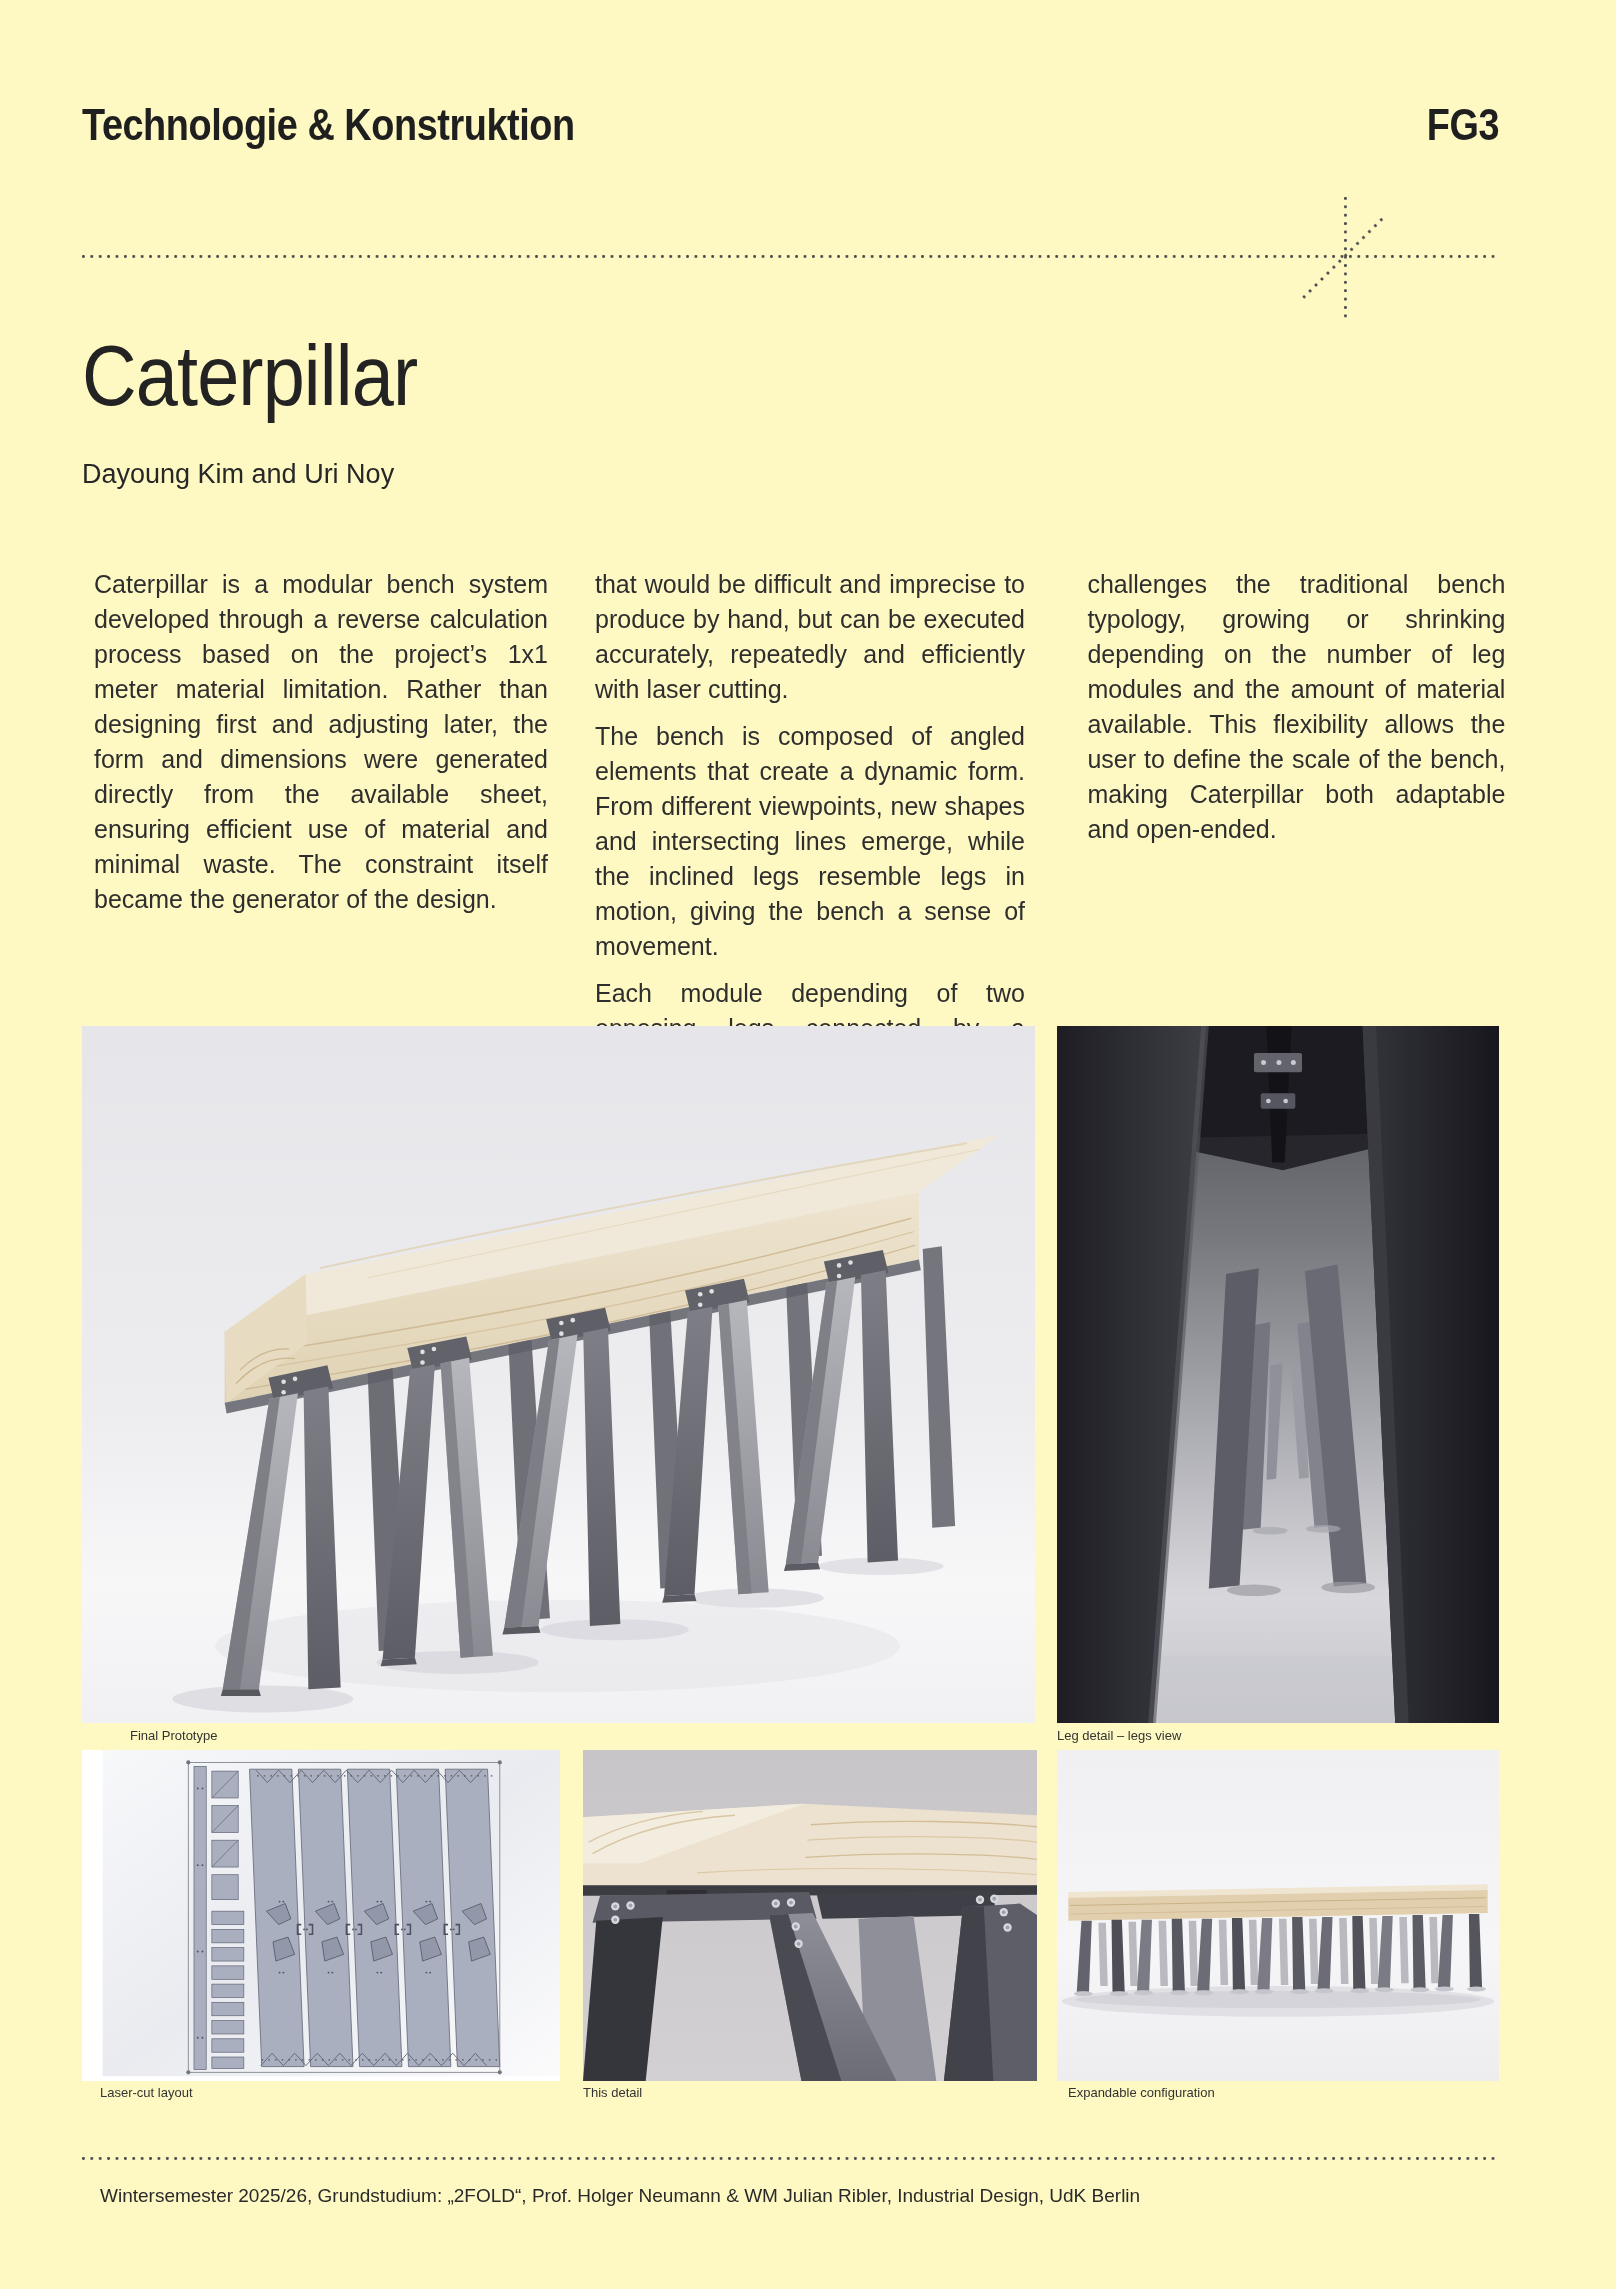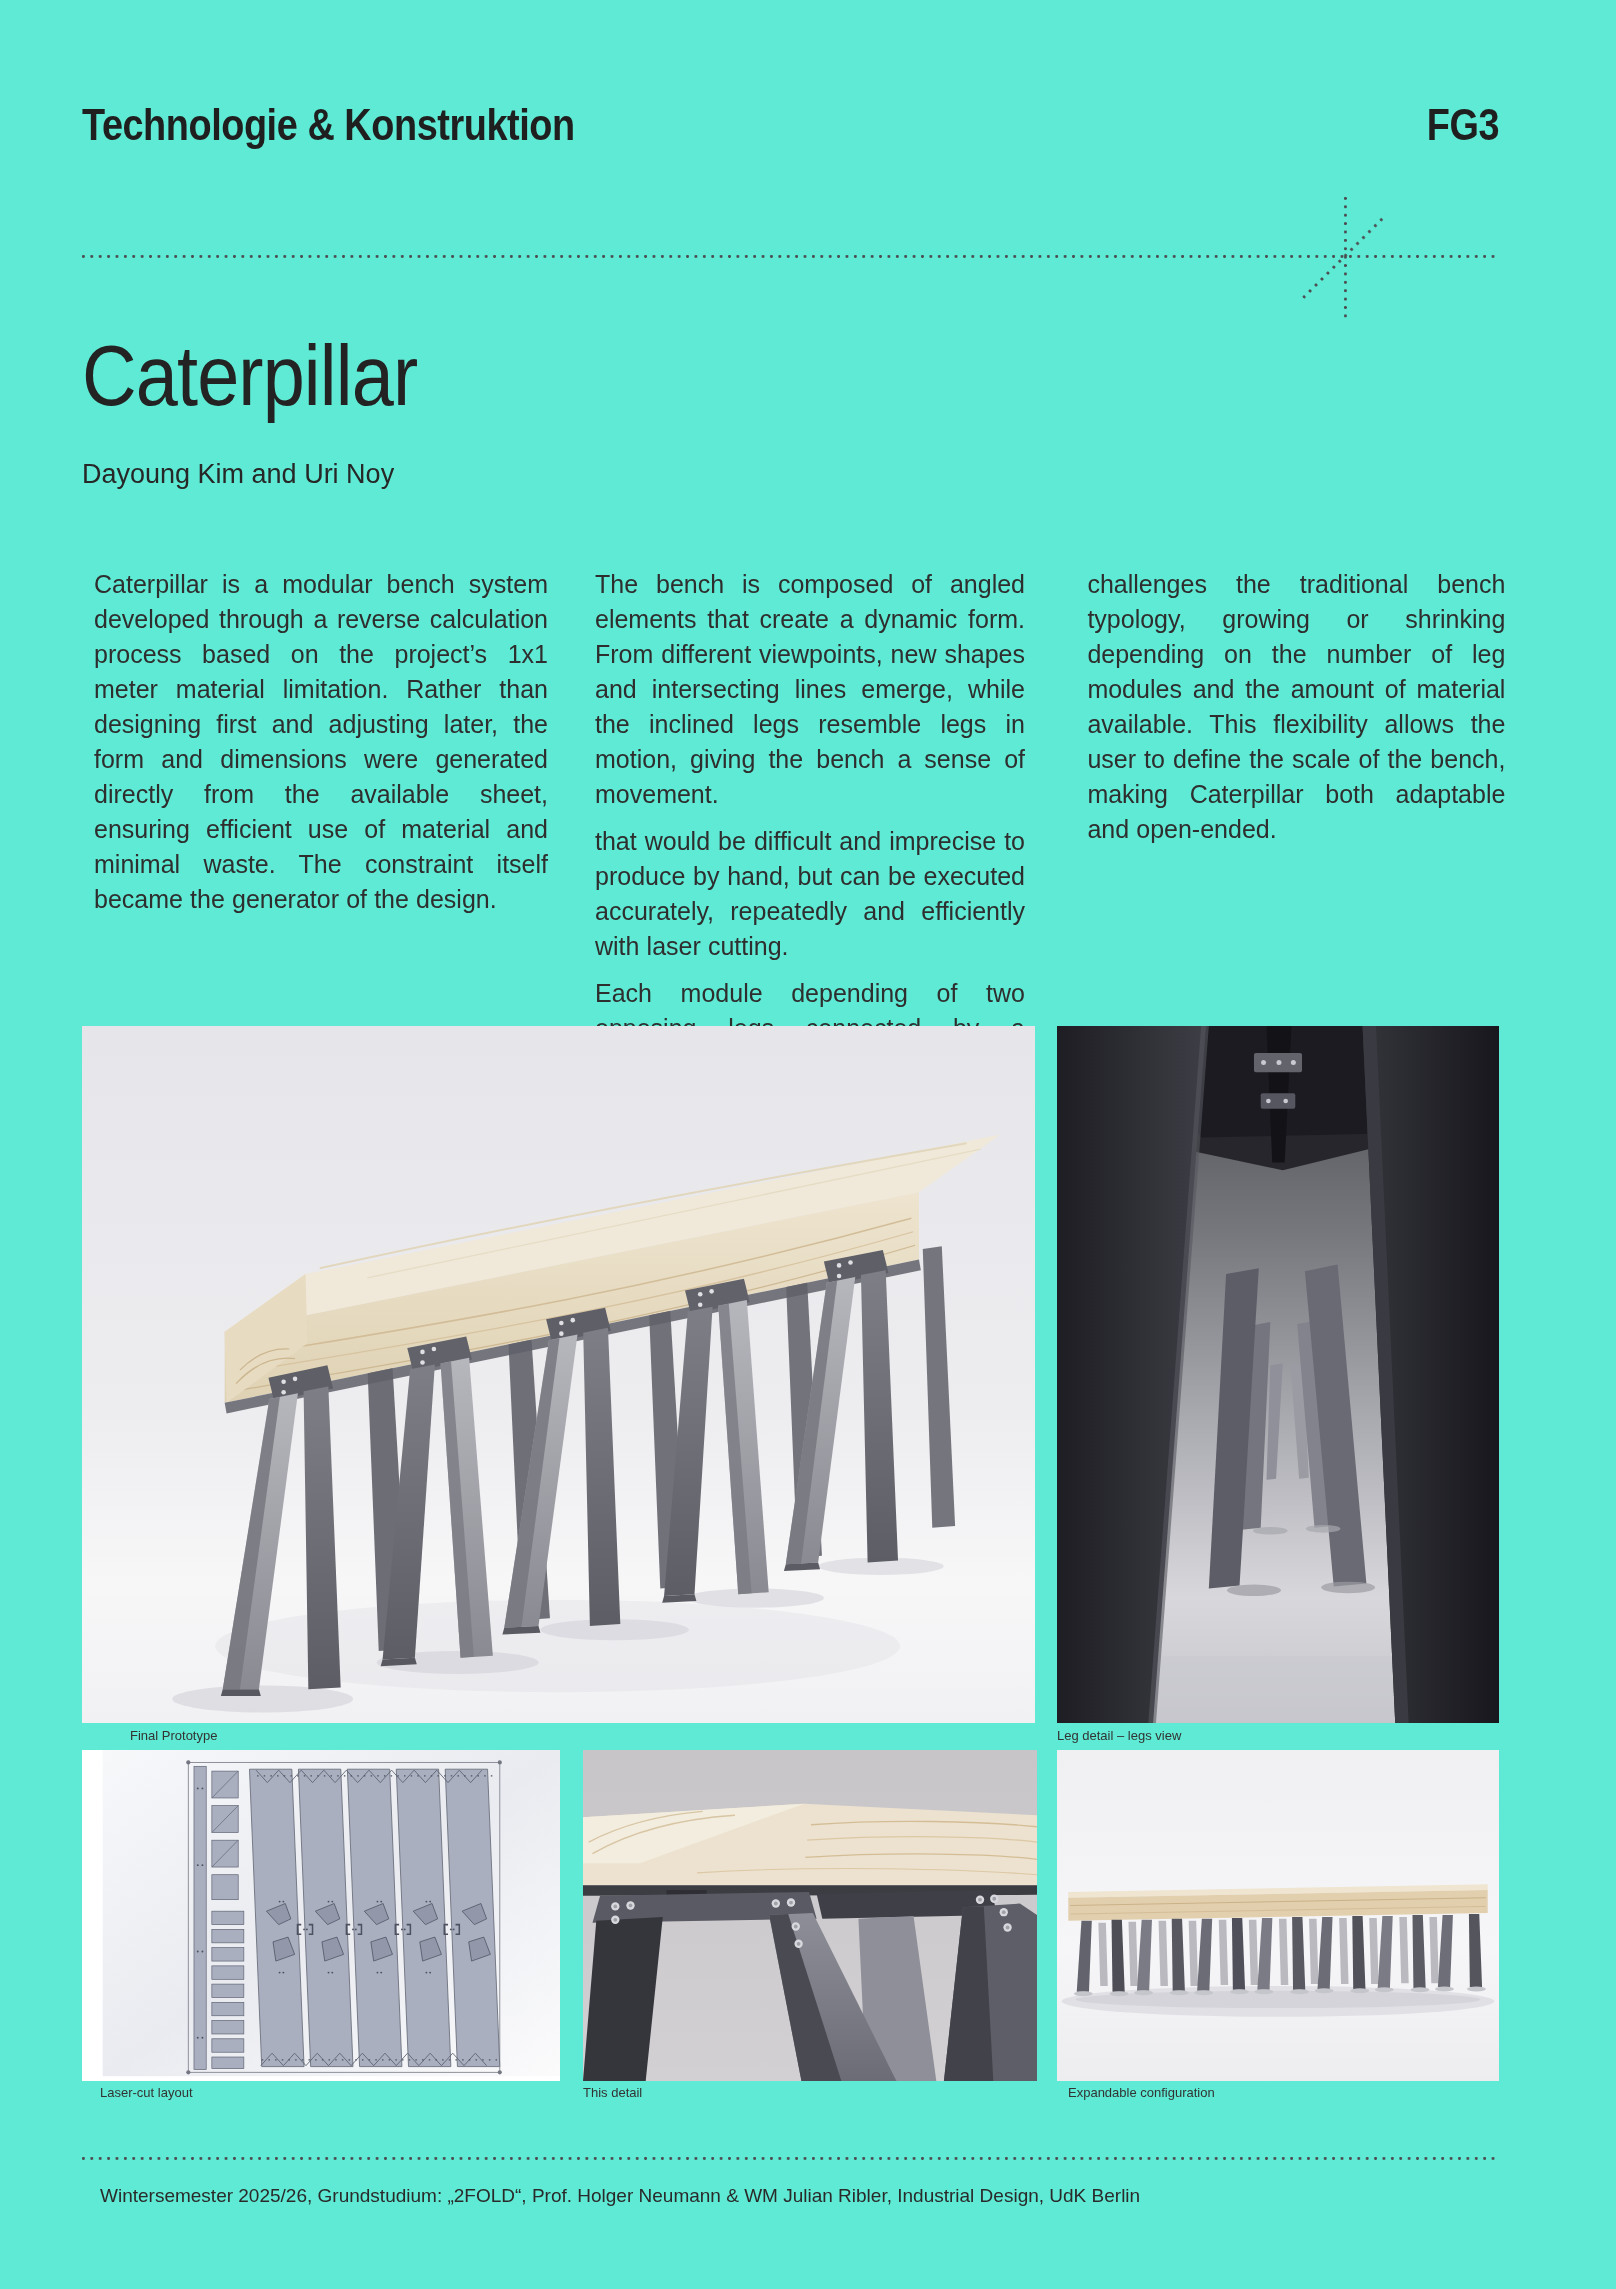--- a/index.html
+++ b/index.html
@@ -1,17 +1,17 @@
 <!DOCTYPE html>
 <html><head>
 <meta charset="utf-8">
 <style>
   html,body{margin:0;padding:0;background:#ffffff;}
   .page{
-    position:relative;width:1617px;height:2289px;background:#5eead4;overflow:hidden;
+    position:relative;width:1617px;height:2289px;background:#fef9c3;overflow:hidden;
     font-family:"Liberation Sans",sans-serif;color:#262626;
   }
   .abs{position:absolute;}
 
   
   .kicker{
     left:82px;top:100px;font-size:44px;font-weight:700;letter-spacing:-0.5px;
     transform:scaleX(.86);transform-origin:left bottom;white-space:nowrap;color:#1f1f1f;
   }
   .pagecode{
@@ -74,22 +74,22 @@
   <div class="abs hdots cross-d"></div>
 
   <div class="abs title">Caterpillar</div>
   <div class="abs byline">Dayoung Kim and Uri Noy</div>
 
   <section class="abs columns">
     <div class="col">
       <p>Caterpillar is a modular bench system developed through a reverse calculation process based on the project’s 1x1 meter material limitation. Rather than designing first and adjusting later, the form and dimensions were generated directly from the available sheet, ensuring efficient use of material and minimal waste. The constraint itself became the generator of the design.</p>
     </div>
     <div class="col">
+      <p>that would be difficult and imprecise to produce by hand, but can be executed accurately, repeatedly and efficiently with laser cutting.</p>
       <p>The bench is composed of angled elements that create a dynamic form. From different viewpoints, new shapes and intersecting lines emerge, while the inclined legs resemble legs in motion, giving the bench a sense of movement.</p>
-      <p>that would be difficult and imprecise to produce by hand, but can be executed accurately, repeatedly and efficiently with laser cutting.</p>
       <p>Each module depending of two opposing legs connected by a continuous rod that spans the length of the bench. Through its modular logic, Caterpillar</p>
     </div>
     <div class="col">
       <p>challenges the traditional bench typology, growing or shrinking depending on the number of leg modules and the amount of material available. This flexibility allows the user to define the scale of the bench, making Caterpillar both adaptable and open-ended.</p>
     </div>
   </section>
 
   <figure class="abs fig-main">
     <svg width="953" height="697" viewBox="0 0 1002 725" preserveAspectRatio="none">
       <defs>

